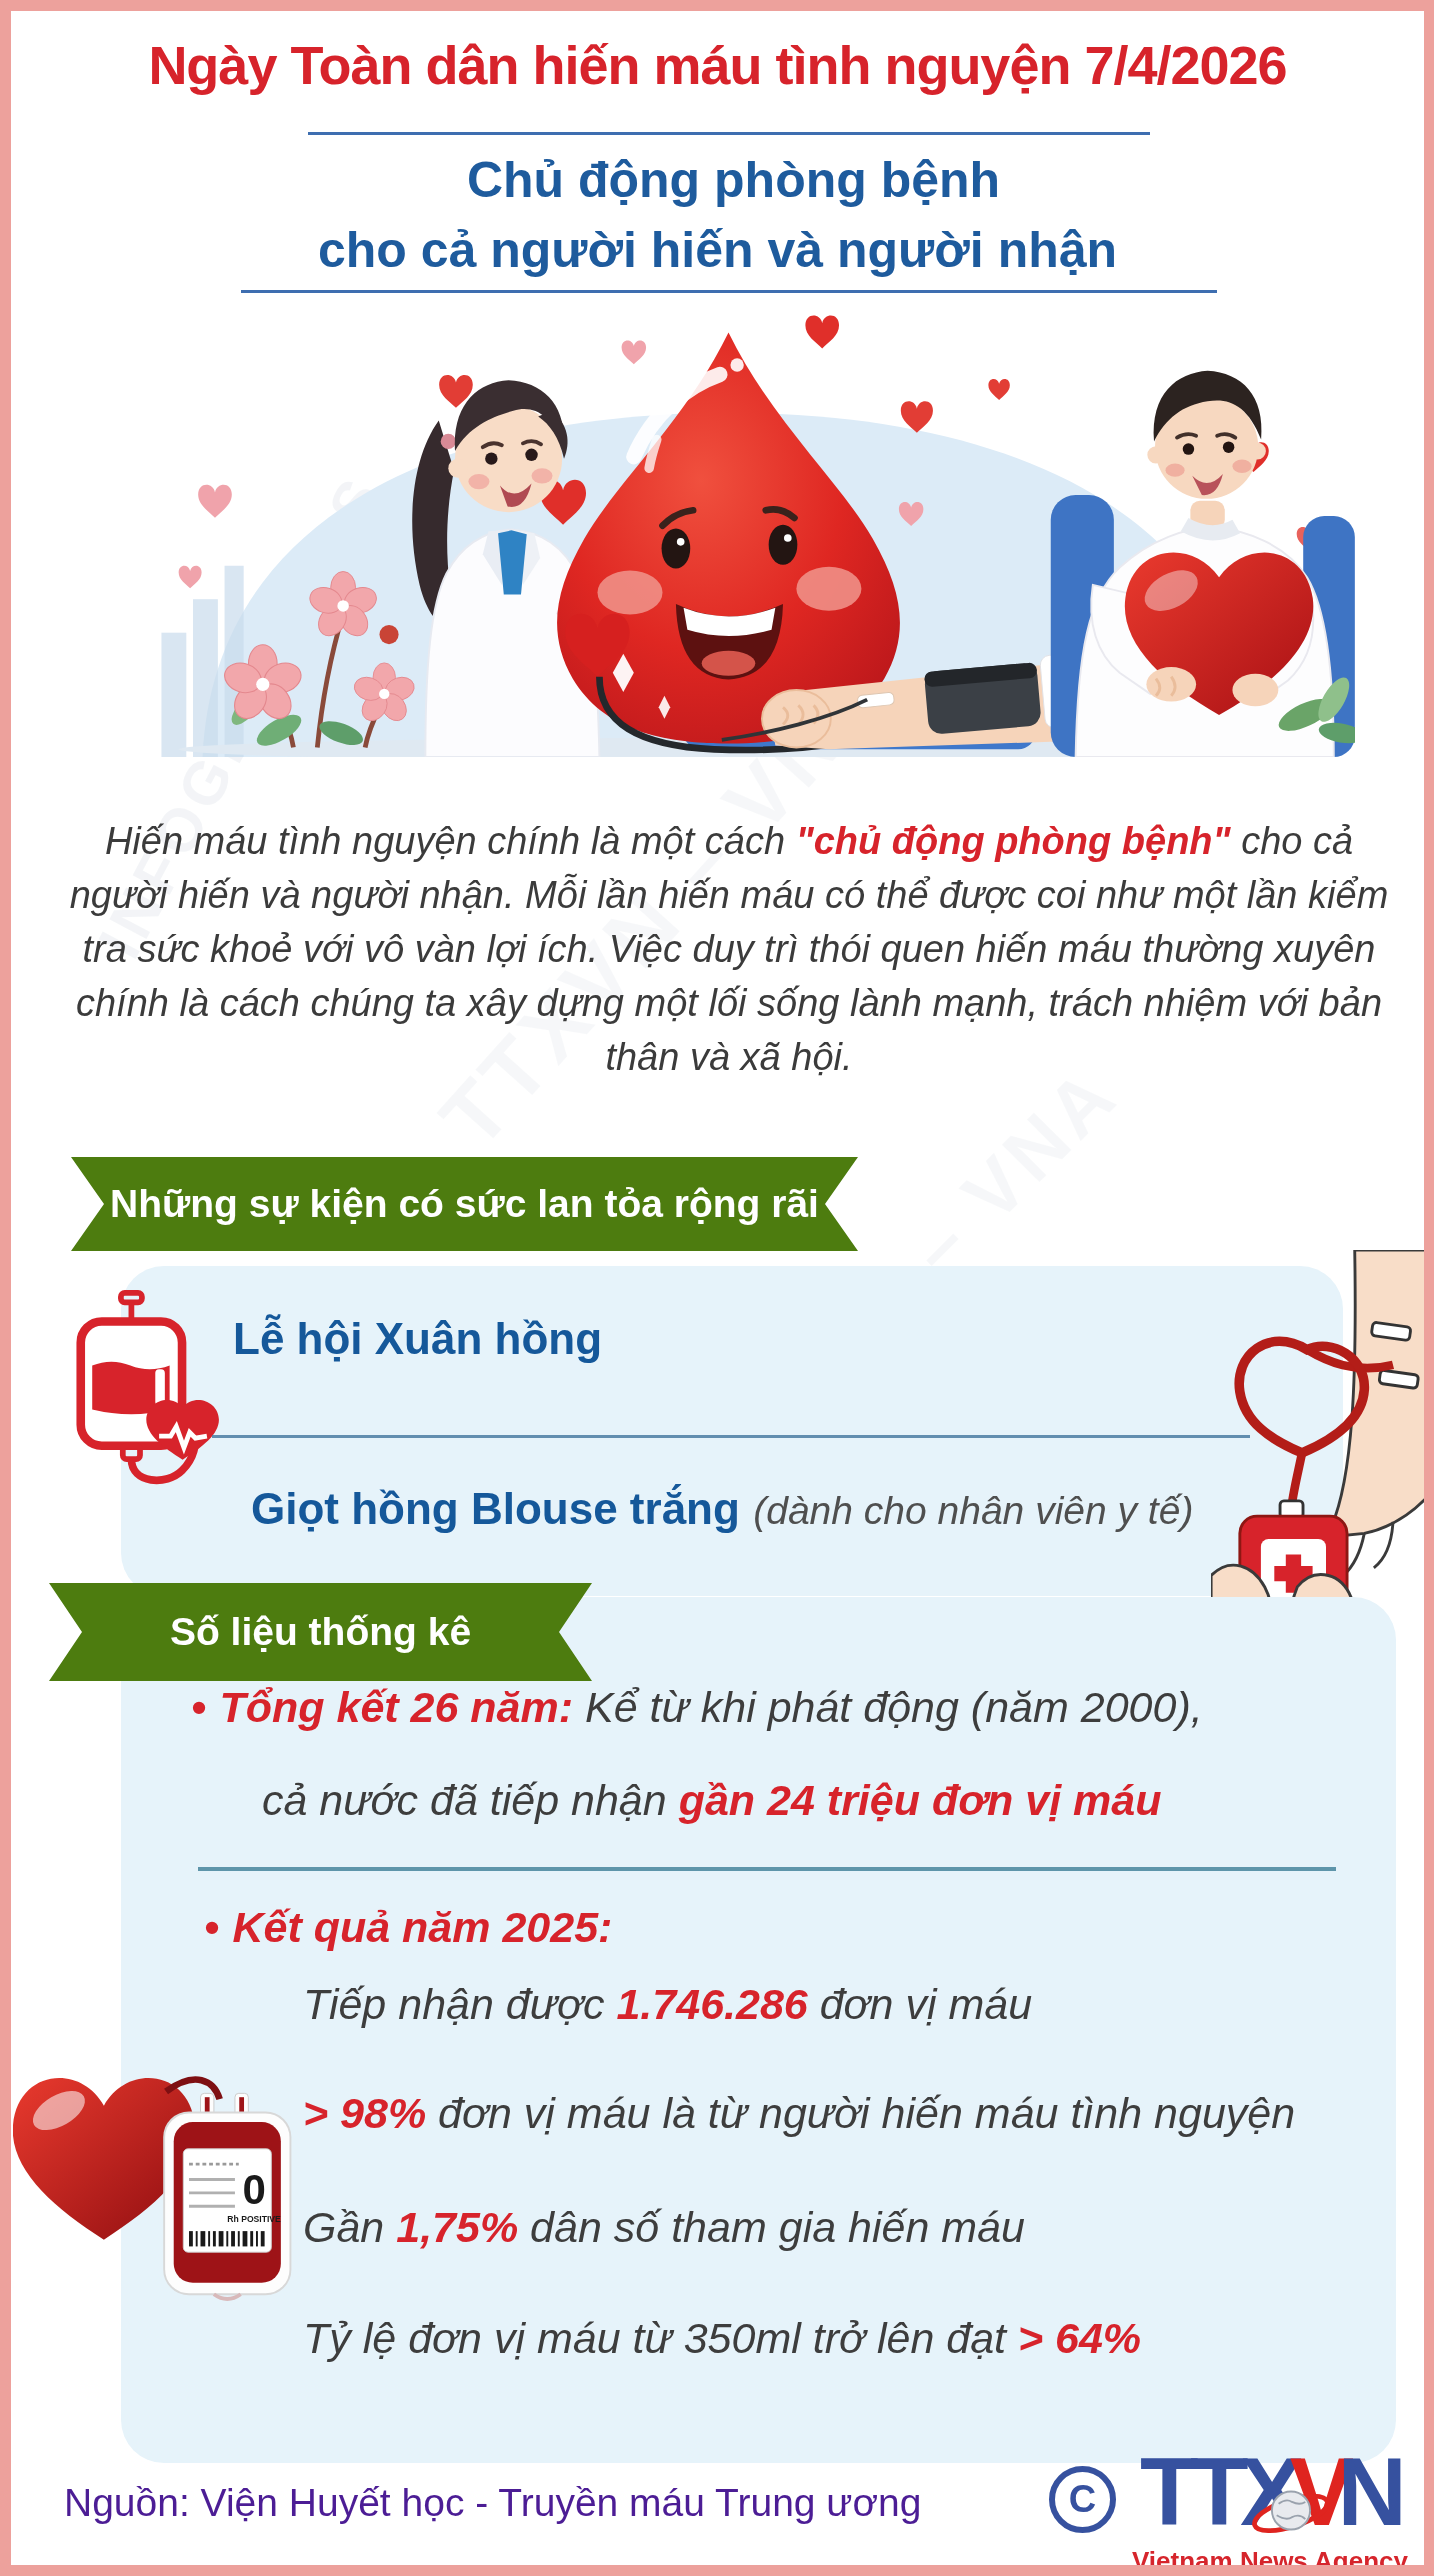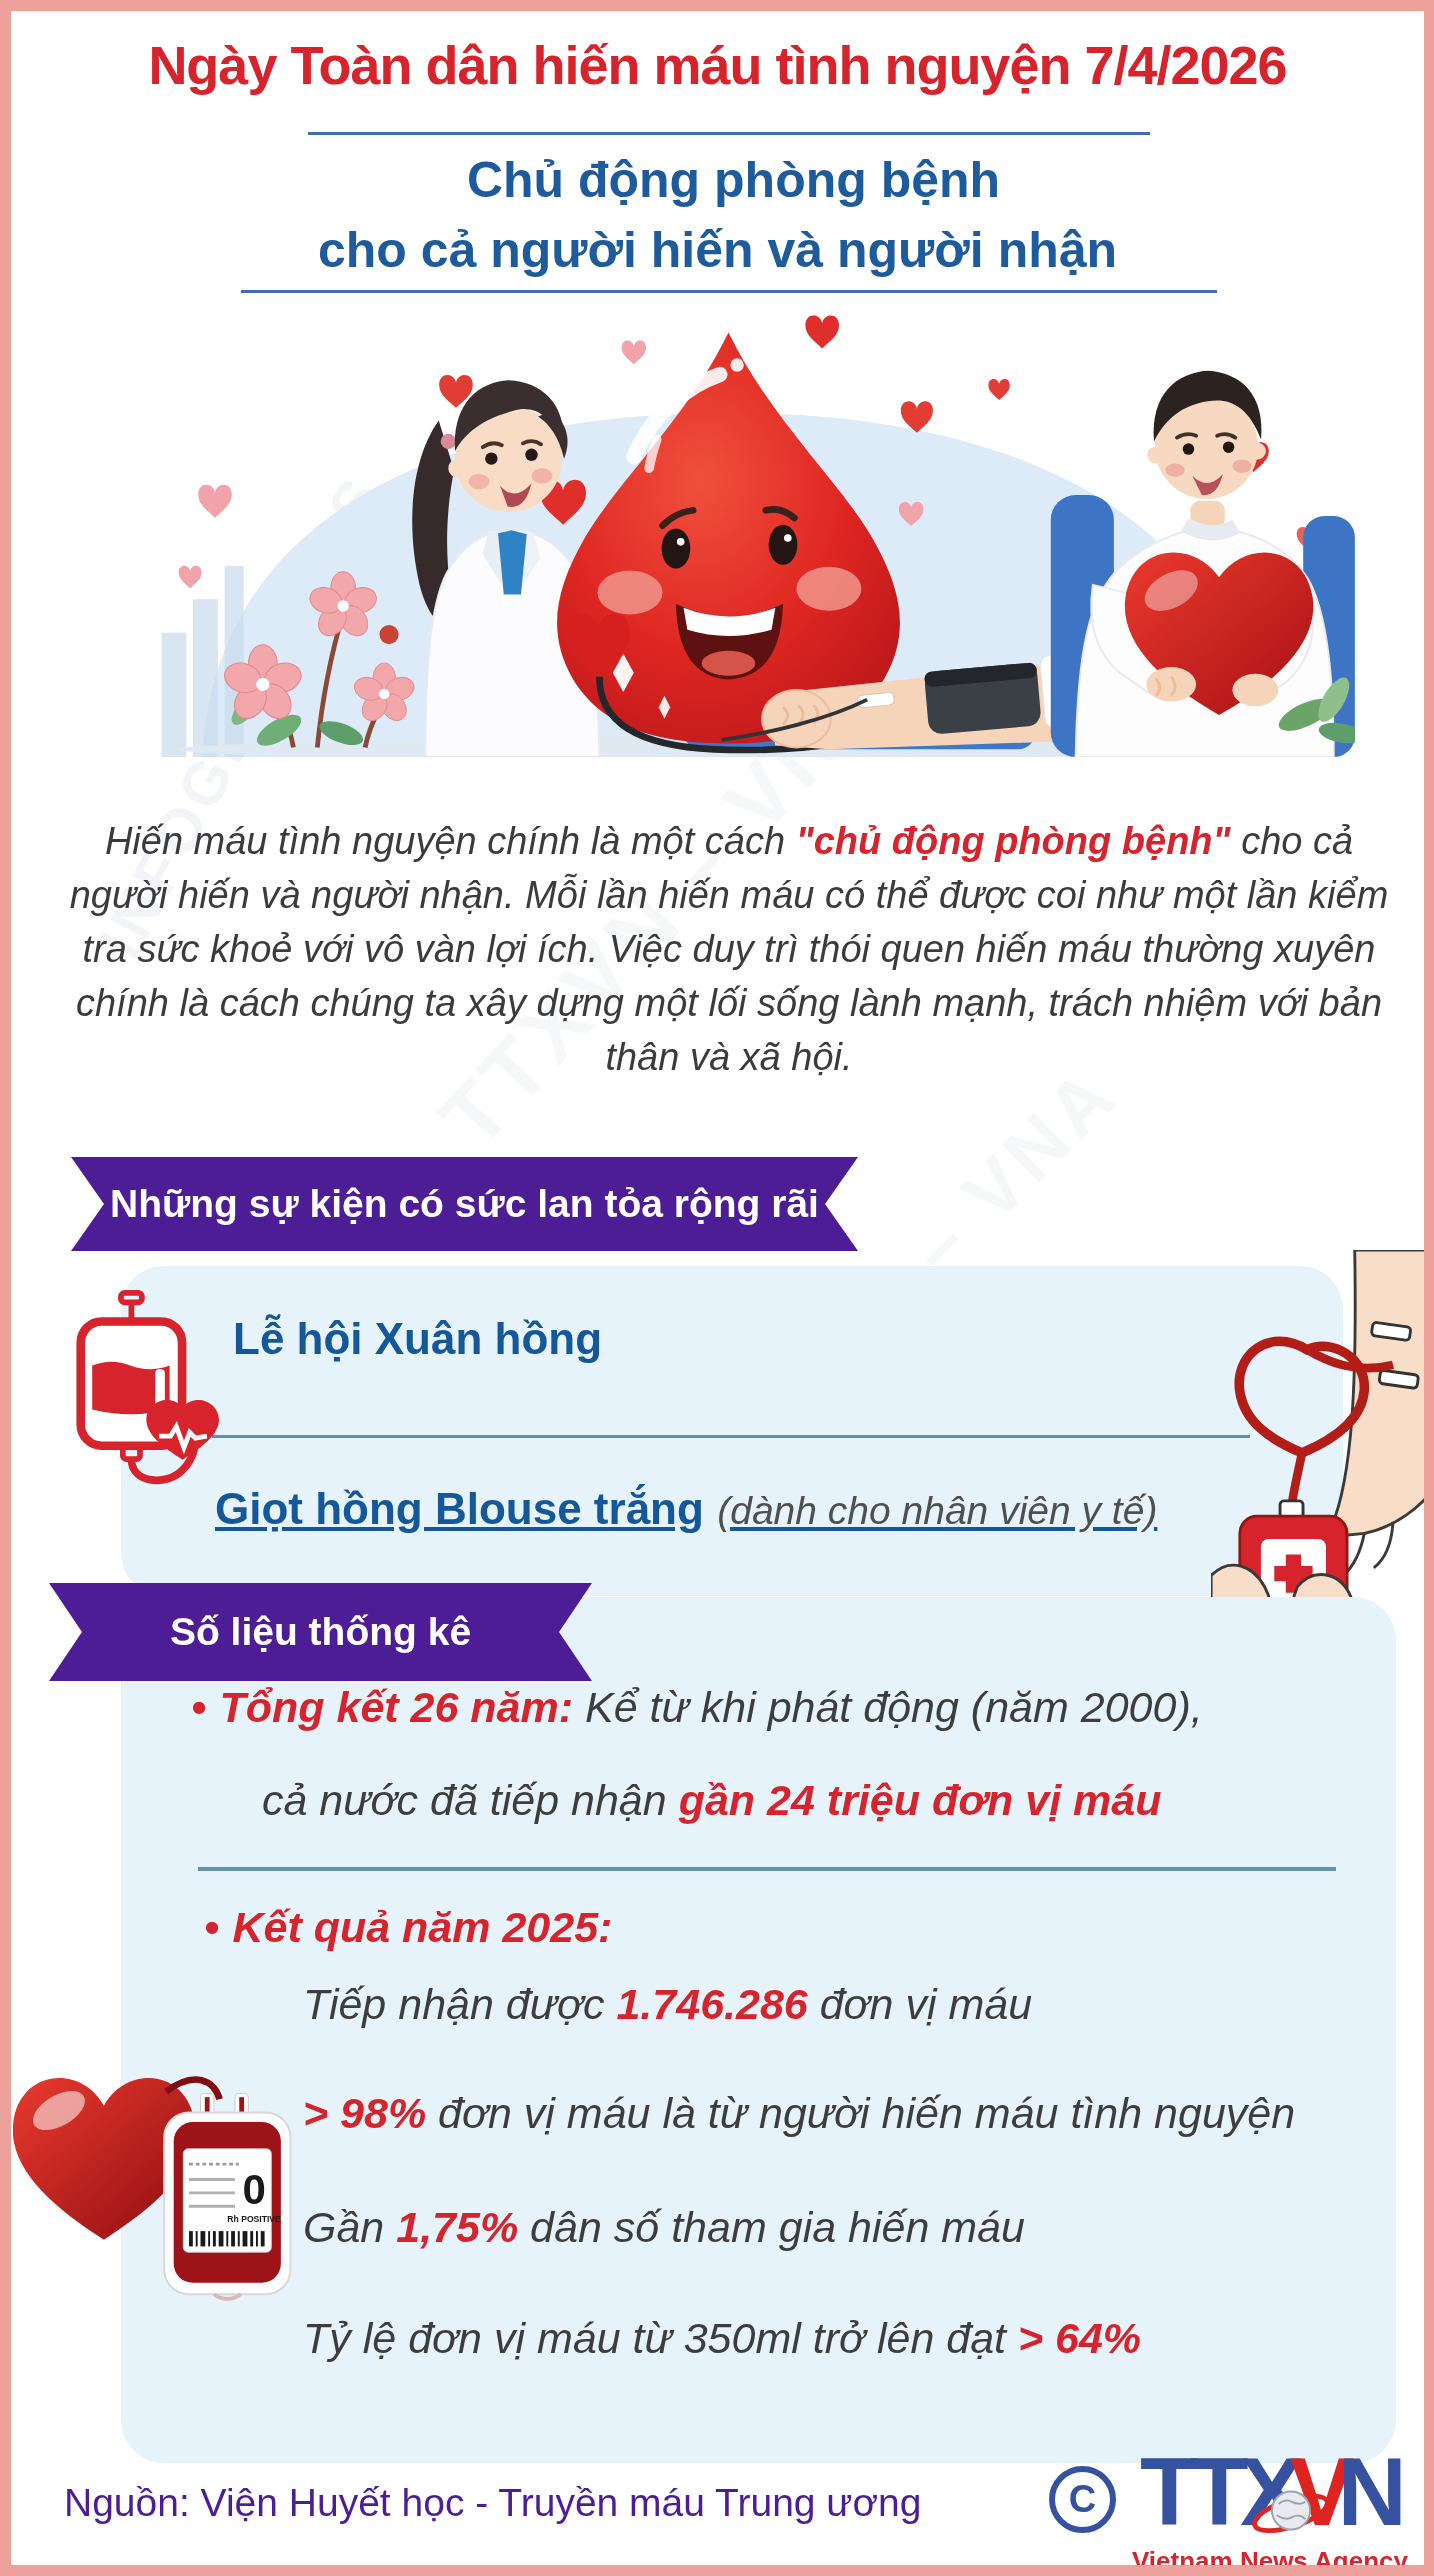--- a/index.html
+++ b/index.html
@@ -29,21 +29,21 @@
   .sub2{position:absolute;left:0;top:210px;width:100%;text-align:center;
     font-size:50px;font-weight:bold;color:#1e5b9d;}
   .hr2{position:absolute;left:230px;top:279px;width:976px;height:2.9px;background:#3e6eb0;}
   
   .hero{position:absolute;left:91px;top:287px;width:1253px;height:459px;}
   
   .intro{position:absolute;left:53px;top:765px;width:1330px;text-align:center;
     font-size:38px;font-style:italic;color:#3b3b3b;line-height:54px;font-weight:500;}
   .intro .hl{color:#d7232b;font-weight:bold;}
   
-  .ribbon{position:absolute;background:#4c1d95;color:#fff;font-weight:bold;
+  .ribbon{position:absolute;background:#4d7c0f;color:#fff;font-weight:bold;
     display:flex;align-items:center;justify-content:center;
     clip-path:polygon(0 0,100% 0,calc(100% - 33px) 50%,100% 100%,0 100%,33px 50%);
     filter:drop-shadow(0 4.8px 4.8px rgba(120,20,20,.25));}
   .ribbon1{left:60px;top:1146px;width:787px;height:94px;font-size:39px;}
   .ribbon2{left:38px;top:1572px;width:543px;height:98px;font-size:39px;}
   
   .bluebox{position:absolute;background:#e6f3fa;border-radius:43px;}
   .events-box{left:110px;top:1255px;width:1222px;height:330px;}
   .stats-box{left:110px;top:1586px;width:1275px;height:866px;}
   .events-item{position:absolute;font-size:44px;font-weight:bold;color:#15589a;}
@@ -292,21 +292,21 @@
       <rect x="106" y="90" width="10" height="38" rx="4" fill="#fff"></rect>
       <rect x="72" y="170" width="18" height="14" rx="4" fill="none" stroke="#d7232b" stroke-width="6"></rect>
       <path d="M81,184 C81,210 118,212 134,196 C148,182 148,168 148,160" stroke="#d7232b" stroke-width="8" fill="none"></path>
       <path d="M148,128 C134,112 108,122 108,142 C108,158 126,172 148,186 C170,172 188,158 188,142 C188,122 162,112 148,128 Z" transform="translate(-6,8) scale(0.95)" fill="#d7232b"></path>
       <polyline points="116,158 128,158 134,148 142,170 148,154 154,160 166,158" stroke="#fff" stroke-width="5" fill="none" transform="translate(-6,2)"></polyline>
     </svg>
   </div>
 
   <div class="events-item" style="left:222px;top:1303px;"><span>Lễ hội Xuân hồng</span></div>
   <div class="ediv"></div>
-  <div class="events-item" style="left:204px;top:1473px;text-decoration:underline;"><span>Giọt hồng Blouse trắng</span><span class="events-note">(dành cho nhân viên y tế)</span></div>
+  <div class="events-item" style="left:240px;top:1473px;"><span>Giọt hồng Blouse trắng</span><span class="events-note">(dành cho nhân viên y tế)</span></div>
 
   <div class="arm-illu">
     <svg width="230" height="426" viewBox="0 0 240 445">
       <path d="M150,0 L240,0 L240,240 C220,270 190,290 160,296 L120,300 C150,250 152,120 150,0 Z" fill="#f8ddc8" stroke="#3a3a3a" stroke-width="3"></path>
       <path d="M120,300 q-14,26 -2,40 M160,296 q-6,30 -22,44 M190,284 q-2,34 -20,48" stroke="#3a3a3a" stroke-width="3" fill="none"></path>
       <rect x="168" y="78" width="40" height="14" rx="4" fill="#fff" stroke="#333" stroke-width="3" transform="rotate(8 188 85)"></rect>
       <rect x="176" y="128" width="40" height="14" rx="4" fill="#fff" stroke="#333" stroke-width="3" transform="rotate(8 196 135)"></rect>
       <path d="M190,120 C150,130 120,116 100,104" stroke="#b31d18" stroke-width="9" fill="none"></path>
       <path d="M100,104 C60,80 24,110 30,148 C35,180 62,198 95,212 C128,198 158,178 160,146 C162,112 126,92 100,104 Z" fill="none" stroke="#b31d18" stroke-width="10"></path>
       <path d="M95,212 C90,236 86,252 84,268" stroke="#b31d18" stroke-width="9" fill="none"></path>

